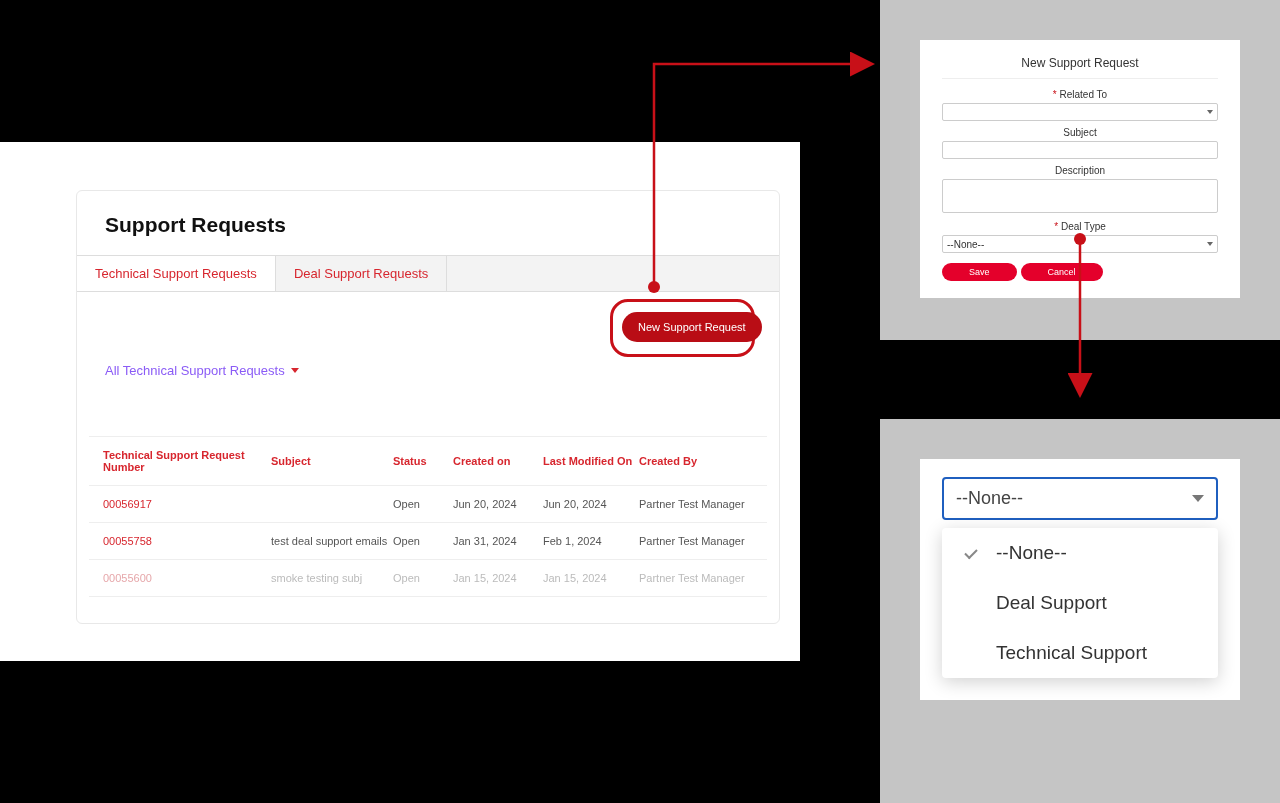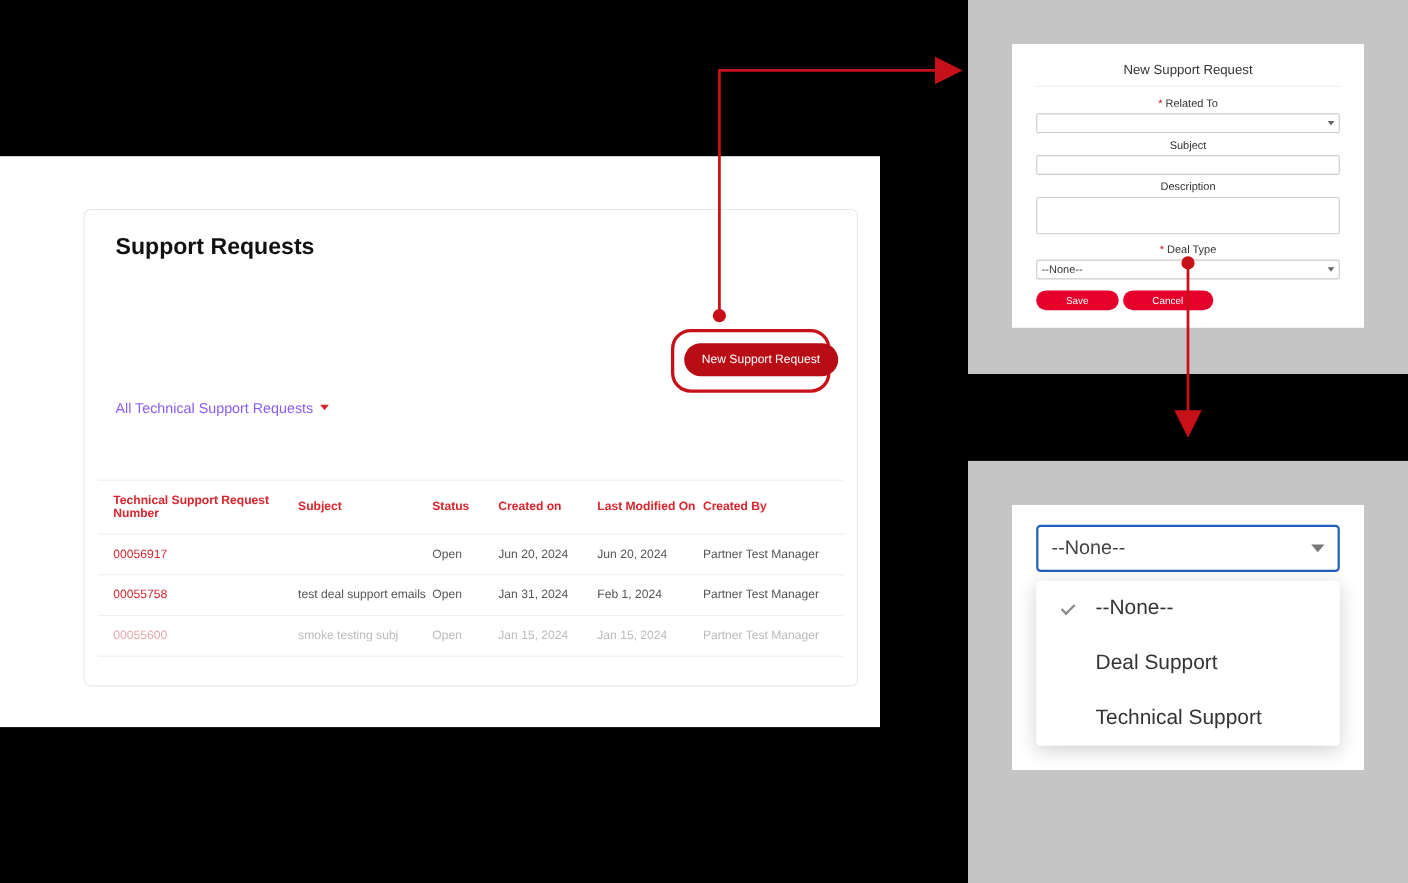--- a/index.html
+++ b/index.html
@@ -244,20 +244,24 @@
 
   
   svg.flow { position: absolute; overflow: visible; pointer-events: none; }
 </style>
 </head>
 <body>
 
 <div class="panel1-bg"></div>
 <div class="panel1-card">
   <div class="panel1-title">Support Requests</div>
+  <div class="tabbar">
+    <div class="tab active">Technical Support Requests</div>
+    <div class="tab">Deal Support Requests</div>
+  </div>
 
   <div class="highlight-box"></div>
   <button class="new-btn">New Support Request</button>
 
   <div class="filter-row">
     <span>All Technical Support Requests</span>
     <span class="caret-down"></span>
   </div>
 
 

